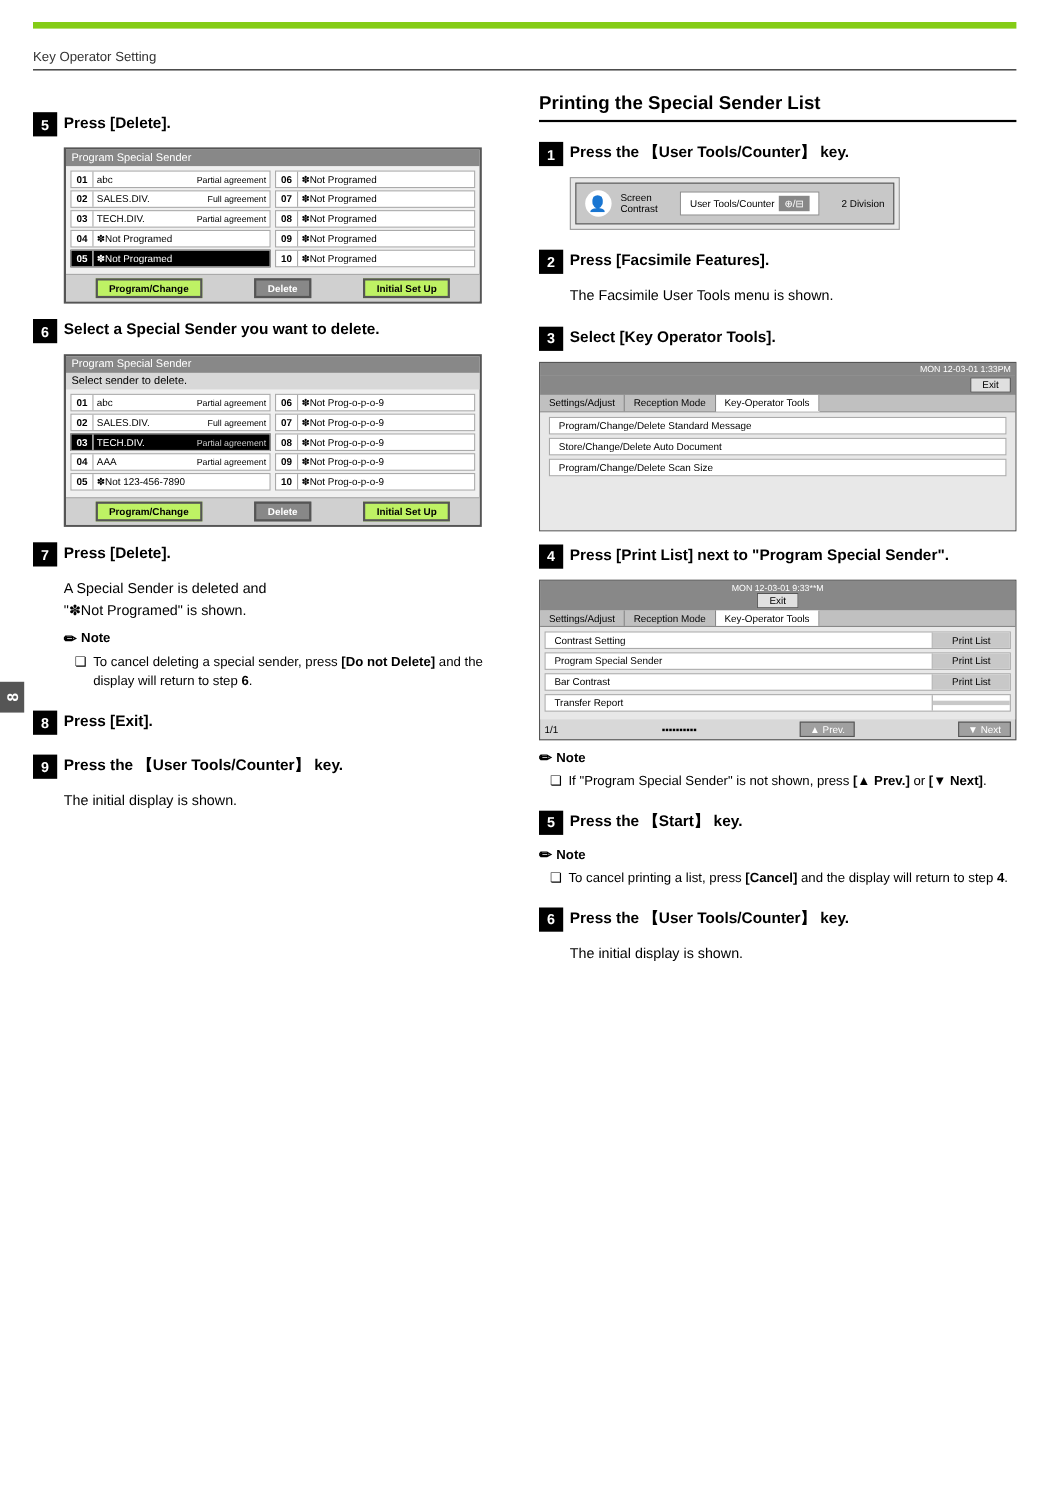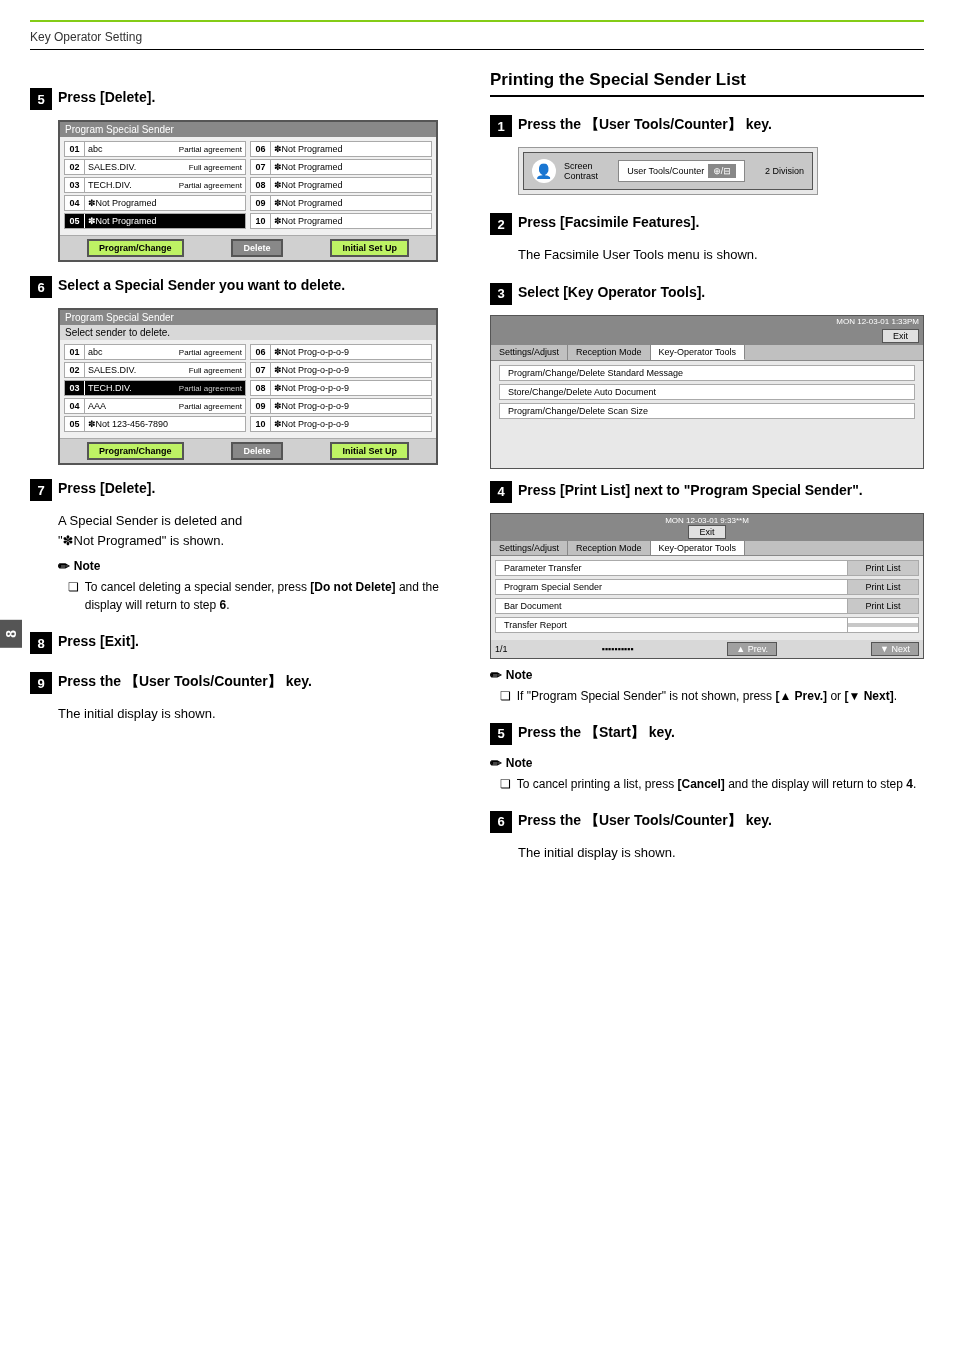--- a/index.html
+++ b/index.html
@@ -14,22 +14,22 @@
     }
 
     .page-container {
       width: 954px;
       min-height: 1351px;
       padding: 20px 30px 30px 30px;
       position: relative;
     }
 
     .header-line {
-      border-top: 2px solid #84cc16;
-      padding-top: 8px;
+      border-top: 6px solid #84cc16;
+      padding-top: 18px;
       margin-bottom: 20px;
       font-size: 12px;
       color: #333;
     }
 
     .two-column {
       display: flex;
       gap: 30px;
     }
 
@@ -689,29 +689,29 @@
           <span class="pl-time">MON 12-03-01 9:33**M</span>
           <button class="pl-exit-btn">Exit</button>
         </div>
         <div class="pl-tabs">
           <div class="pl-tab">Settings/Adjust</div>
           <div class="pl-tab">Reception Mode</div>
           <div class="pl-tab active">Key-Operator Tools</div>
         </div>
         <div class="pl-items">
           <div class="pl-row">
-            <span class="pl-label">Parameter Transfer</span>
+            <span class="pl-label">Contrast Setting</span>
             <button class="pl-btn">Print List</button>
           </div>
           <div class="pl-row">
             <span class="pl-label">Program Special Sender</span>
             <button class="pl-btn">Print List</button>
           </div>
           <div class="pl-row">
-            <span class="pl-label">Bar Document</span>
+            <span class="pl-label">Bar Contrast</span>
             <button class="pl-btn">Print List</button>
           </div>
           <div class="pl-row">
             <span class="pl-label">Transfer Report</span>
             <span class="pl-btn"></span>
           </div>
         </div>
         <div class="pl-nav">
           <span>1/1</span>
           <span style="font-size:9px;">▪▪▪▪▪▪▪▪▪▪</span>

